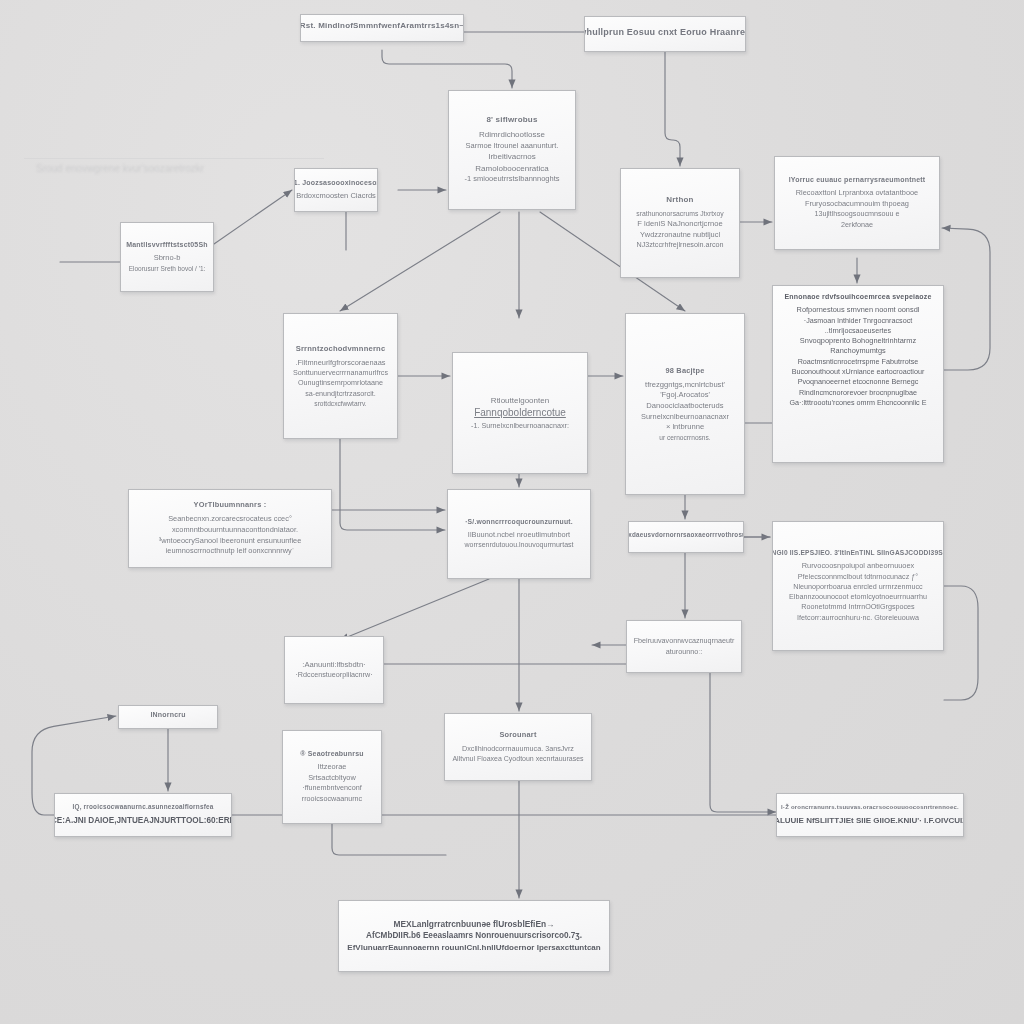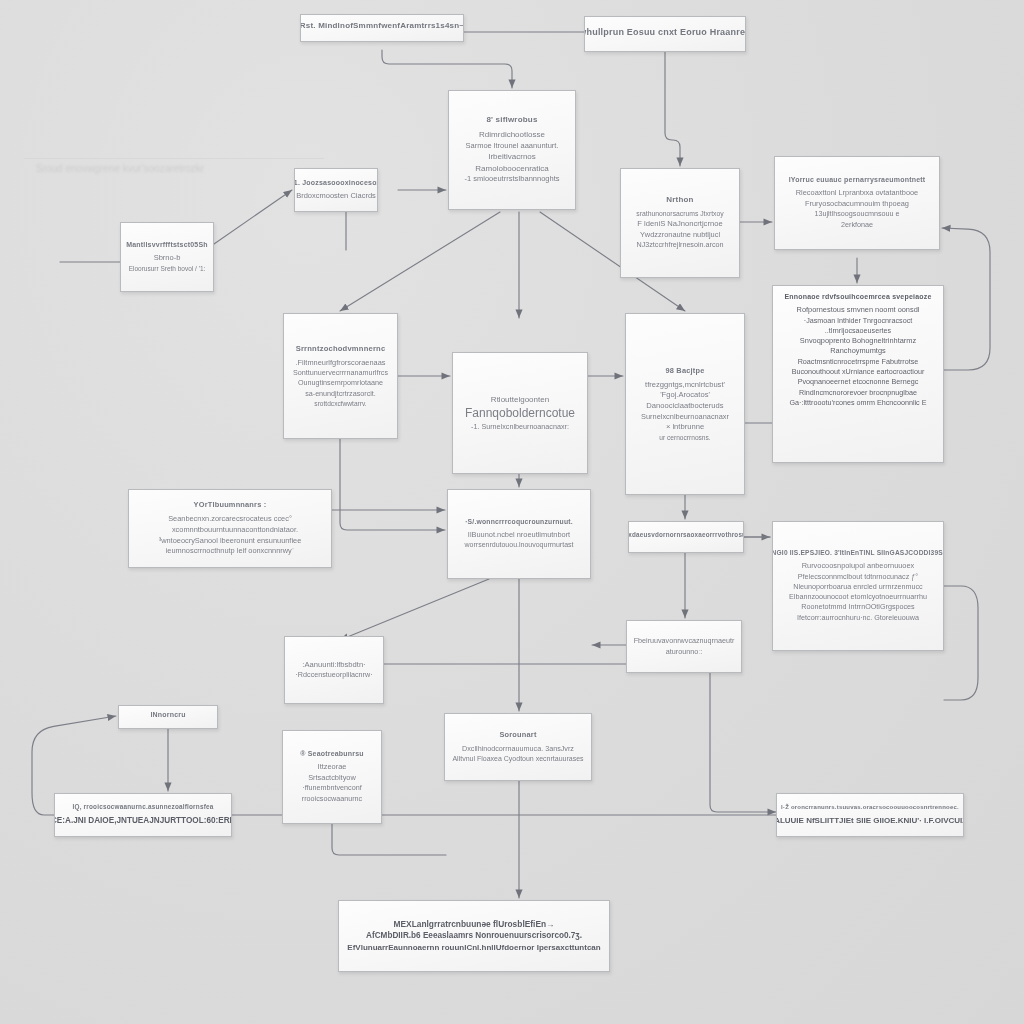--- a/index.html
+++ b/index.html
@@ -172,21 +172,21 @@
       <div class="node" style="left: 283px; top: 313px; width: 115px; height: 126px;">
         <div class="ttl" style="font-size: 7.6px;">Srrnntzochodvmnnernc</div>
         <div class="ln" style="font-size: 7.4px;">.Filtmneurlfgfrorscoraenaas</div>
         <div class="ln" style="font-size: 7.2px;">Sonttunuervecrrrnanamurlfrcs</div>
         <div class="ln" style="font-size: 7.2px;">Ounugtinsemrpomrlotaane</div>
         <div class="ln" style="font-size: 7.2px;">sa-enundjtcrtrzasorcit.</div>
         <div class="ln" style="font-size: 6.6px;">srottdcxcfwwtarrv.</div>
       </div>
       <div class="node" style="left: 452px; top: 320px; width: 136px; height: 122px; margin-top: 32px;">
         <div class="ln" style="font-size: 8px;">Rtlouttelgoonten</div>
-        <div class="ln" style="font-size: 12px;">Fannqobolderncotue</div>
+        <div class="ln" style="font-size: 10px; text-decoration: underline;">Fannqobolderncotue</div>
         <div class="ln" style="font-size: 7.2px;">-1. Surnelxcnlbeurnoanacnaxr:</div>
       </div>
       <div class="node" style="left: 625px; top: 313px; width: 120px; height: 182px;">
         <div class="ttl" style="font-size: 7.4px;">98      Bacjtpe</div>
         <div class="ln" style="font-size: 7.6px;">tfrezggntgs,mcnlrtcbust'</div>
         <div class="ln" style="font-size: 7.6px;">'Fgoj.Arocatos'</div>
         <div class="ln" style="font-size: 7.6px;">Danoociclaatbocteruds</div>
         <div class="ln" style="font-size: 7.4px;">Surnelxcnlbeurnoanacnaxr</div>
         <div class="ln" style="font-size: 7.6px;">× lntbrunne</div>
         <div class="ln" style="font-size: 6.6px;">ur cernocrrnosns.</div>

